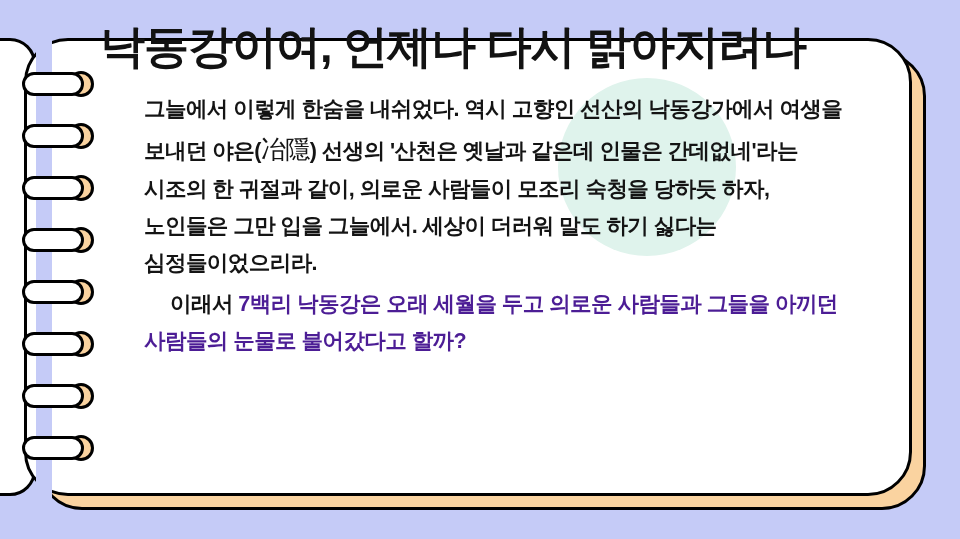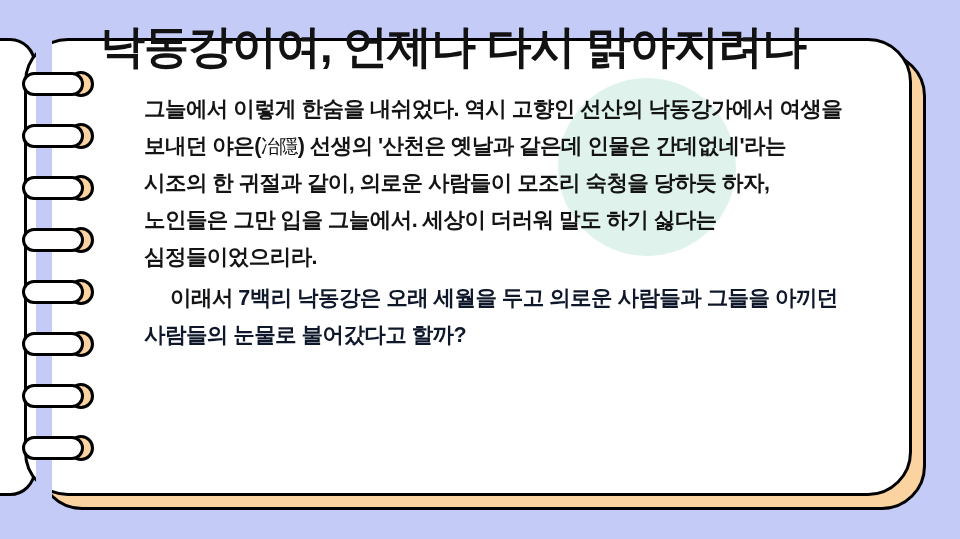--- a/index.html
+++ b/index.html
@@ -110,23 +110,23 @@
   .para{
     font-size:21.5px;
     font-weight:bold;
     color:#141414;
     line-height:1.72;
     letter-spacing:-0.55px;
     margin:0;
     text-align:left;
     word-break:keep-all;
   }
-  .para .hanja{font-size:19px;font-weight:normal;}
+  .para .hanja{font-size:25px;font-weight:normal;}
   .para-2{margin-top:4px;text-indent:26px;}
-  .red{color:#0f172a;}
+  .red{color:#4c1d95;}
 </style>
 </head>
 <body>
 
 <div id="stage">
 
   <div class="peach-sheet"></div>
 
   <div class="cover-strip"></div>
 

